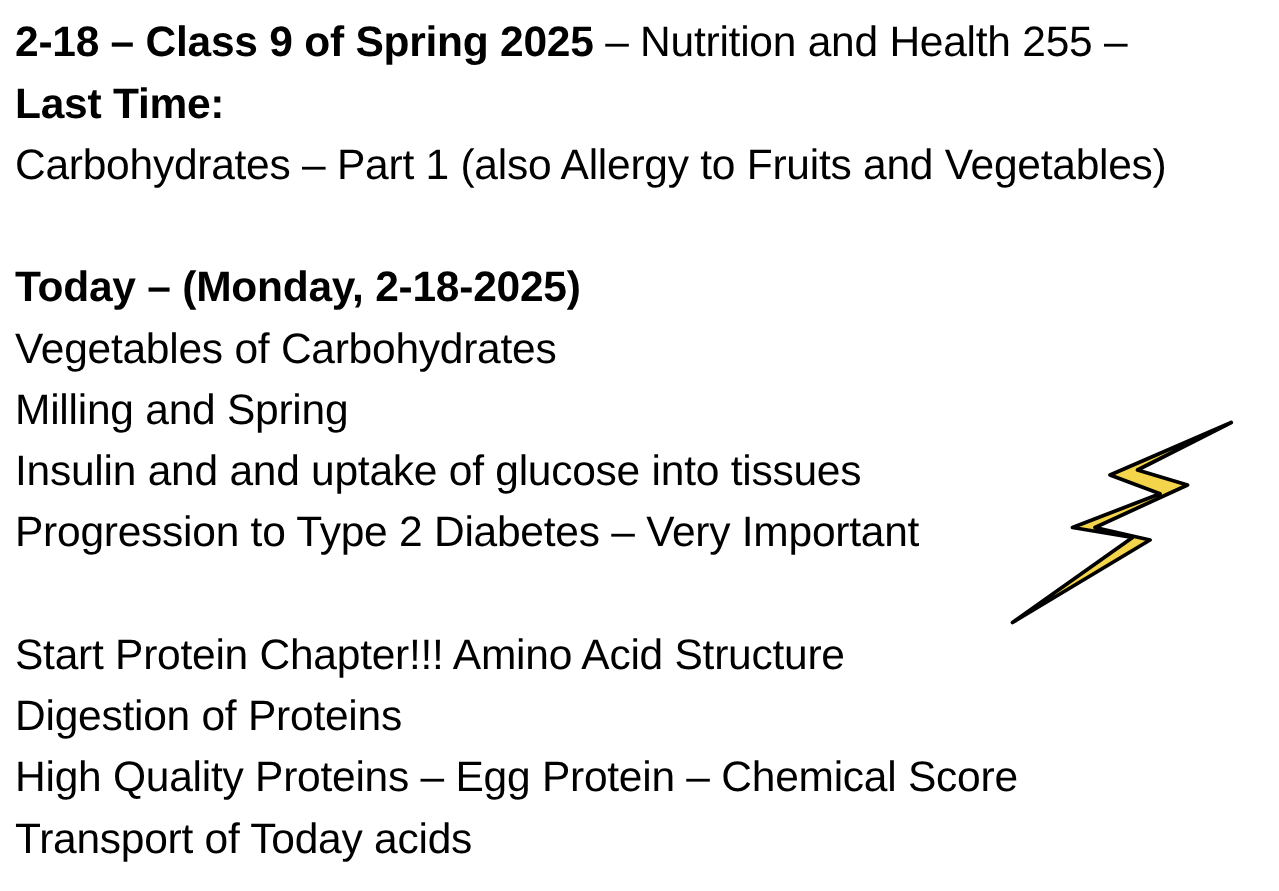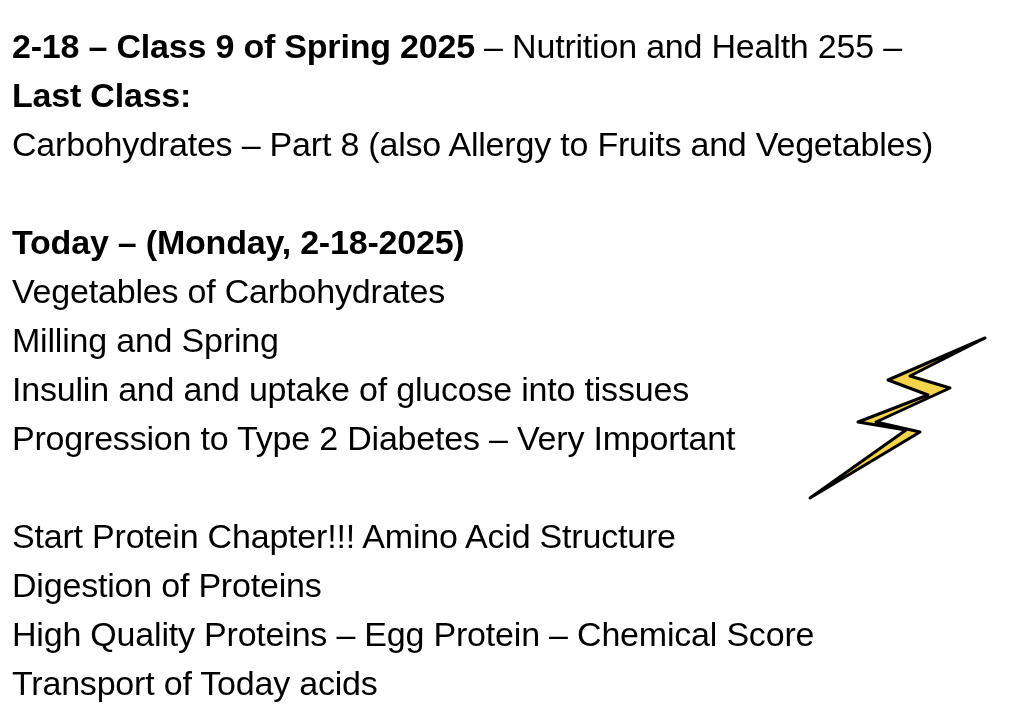--- a/index.html
+++ b/index.html
@@ -16,21 +16,21 @@
     color: #000000;
   }
   .slide {
     position: absolute;
     inset: 0;
     background: #ffffff;
   }
   .content {
     position: absolute;
     left: 12px;
-    top: 22px;
+    top: 10px;
     width: 1005px;
   }
   .line {
     font-size: 34px;
     line-height: 49px;
     white-space: nowrap;
     letter-spacing: -0.2px;
   }
   .line.blank {
     height: 49px;
@@ -51,22 +51,22 @@
 </style>
 </head>
 <body>
 
 <div class="slide">
 
   <div class="content">
 
     <div class="line"><span class="bold">2-18 – Class 9 of Spring 2025</span><span> – Nutrition and Health 255 –</span></div>
 
-    <div class="line bold">Last Class:</div>
-    <div class="line">Carbohydrates – Part 8 (also Allergy to Fruits and Vegetables)</div>
+    <div class="line bold">Last Time:</div>
+    <div class="line">Carbohydrates – Part 1 (also Allergy to Fruits and Vegetables)</div>
     <div class="line blank"></div>
     <div class="line bold">Today – (Monday, 2-18-2025)</div>
     <div class="line">Vegetables of Carbohydrates</div>
     <div class="line">Milling and Spring</div>
     <div class="line">Insulin and and uptake of glucose into tissues</div>
     <div class="line">Progression to Type 2 Diabetes – Very Important</div>
     <div class="line blank"></div>
     <div class="line">Start Protein Chapter!!! Amino Acid Structure</div>
     <div class="line">Digestion of Proteins</div>
     <div class="line">High Quality Proteins – Egg Protein – Chemical Score</div>

